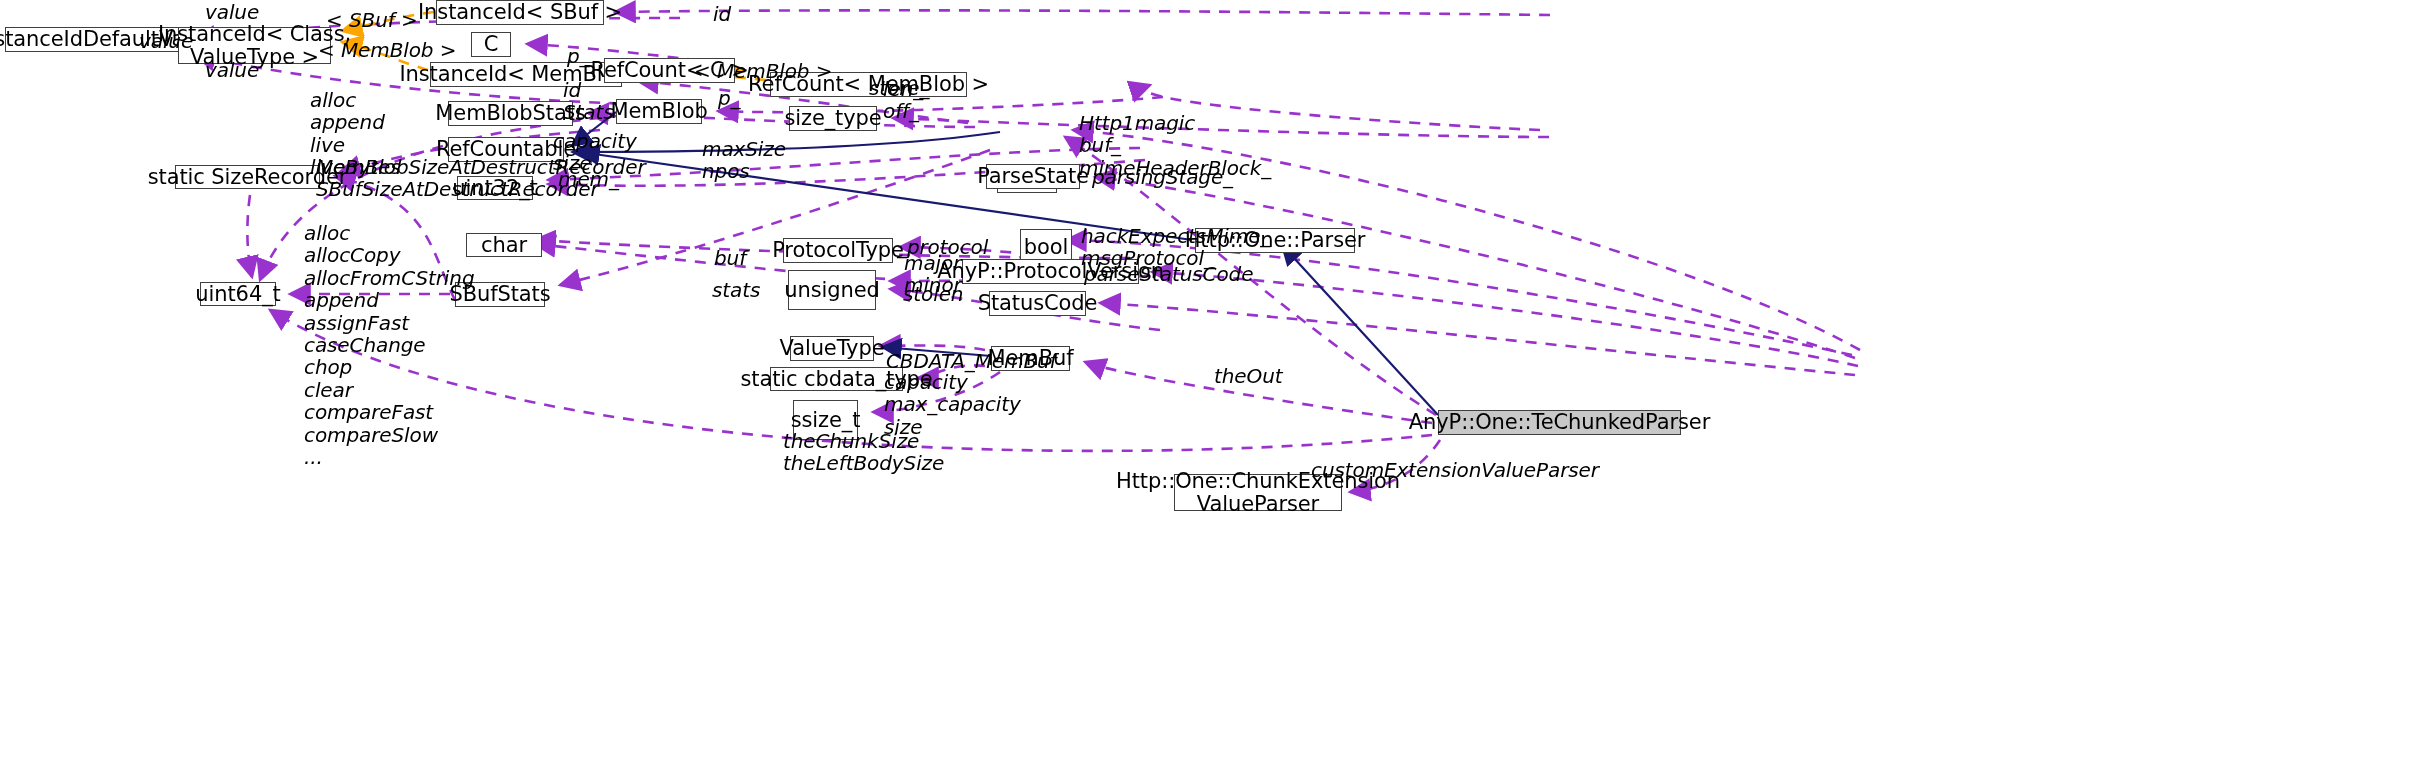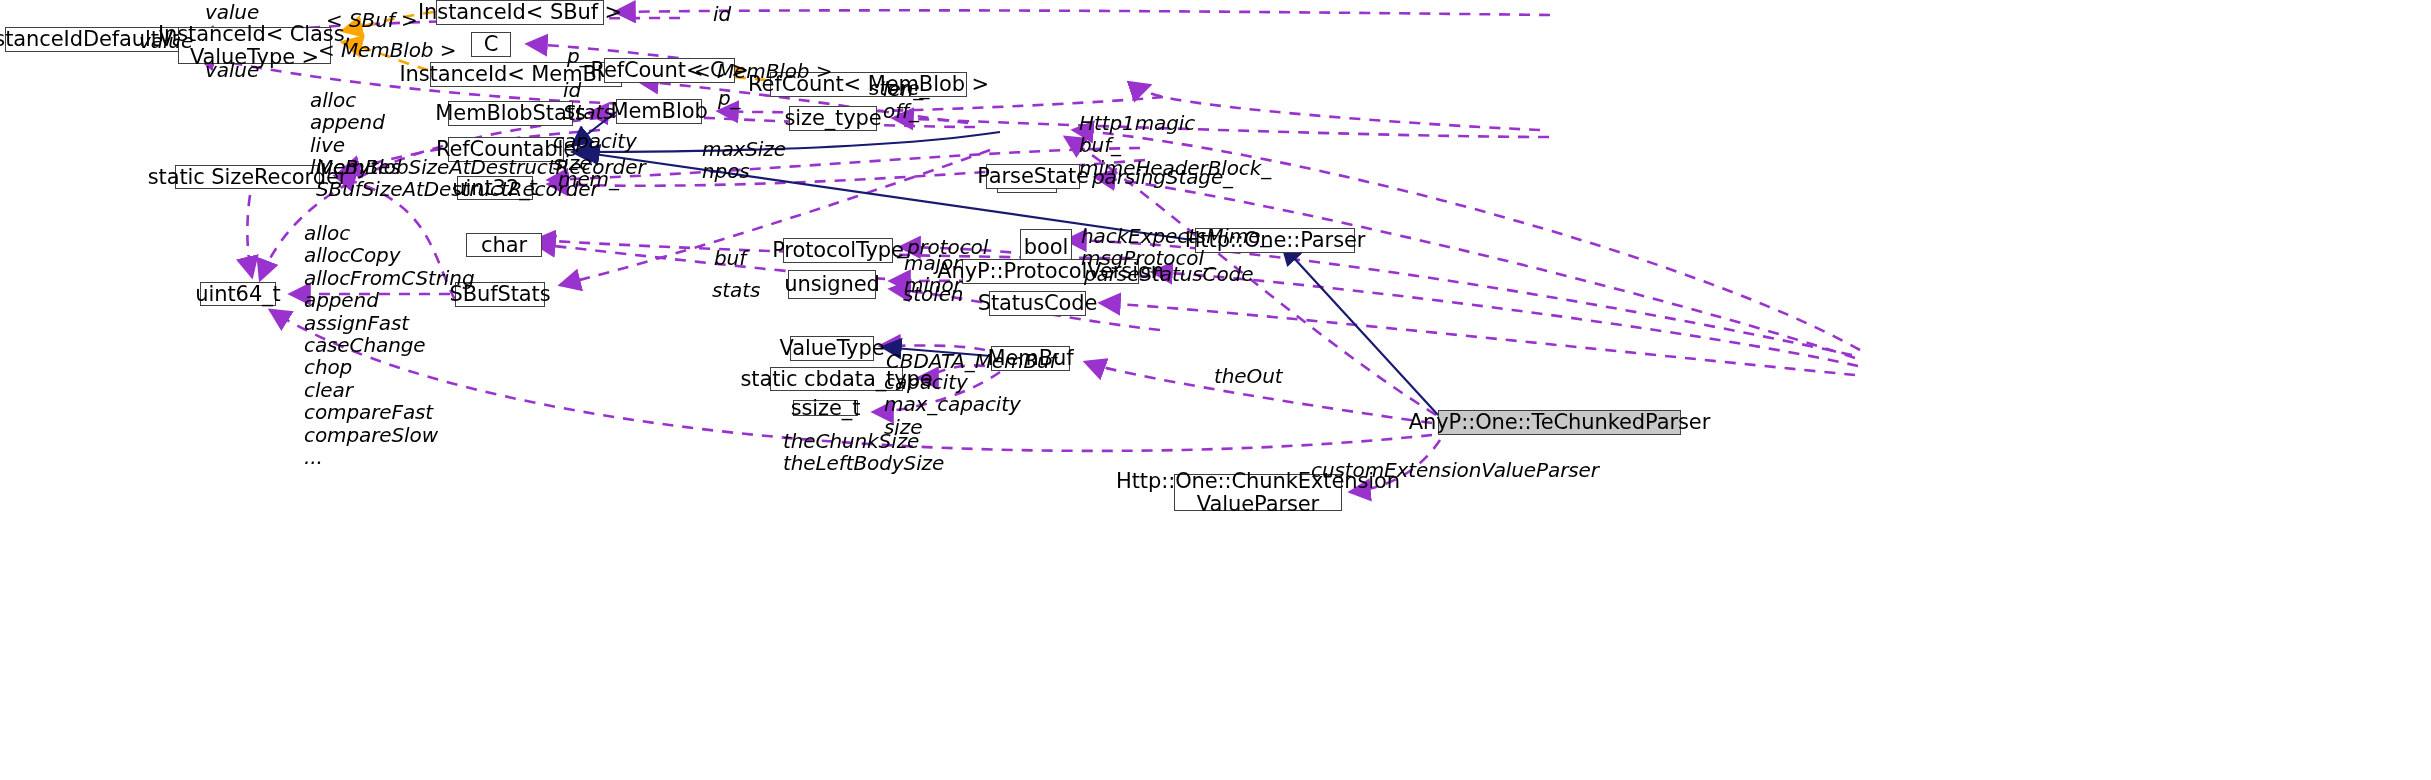--- a/index.html
+++ b/index.html
@@ -158,29 +158,29 @@
       <div class="node" style="left: 789px; top: 106px; width: 88px; height: 25px;">size_type</div>
       <div class="node" style="left: 997px; top: 120px; width: 60px; height: 25px; margin-top: 48px;">SBuf</div>
       <div class="node" style="left: 448px; top: 137px; width: 116px; height: 25px;">RefCountable</div>
       <div class="node" style="left: 175px; top: 165px; width: 145px; height: 24px;">static SizeRecorder</div>
       <div class="node" style="left: 457px; top: 176px; width: 76px; height: 24px;">uint32_t</div>
       <div class="node" style="left: 986px; top: 164px; width: 94px; height: 25px;">ParseState</div>
       <div class="node" style="left: 466px; top: 233px; width: 76px; height: 24px;">char</div>
       <div class="node" style="left: 783px; top: 238px; width: 110px; height: 25px;">ProtocolType</div>
       <div class="node" style="left: 1000px; top: 229px; width: 52px; height: 36px; margin-left: 20px;">bool</div>
       <div class="node" style="left: 1195px; top: 228px; width: 160px; height: 25px;">Http::One::Parser</div>
-      <div class="node" style="left: 788px; top: 270px; width: 88px; height: 29px;">unsigned</div>
+      <div class="node" style="left: 788px; top: 270px; width: 88px; height: 40px;">unsigned</div>
       <div class="node" style="left: 962px; top: 259px; width: 177px; height: 25px;">AnyP::ProtocolVersion</div>
       <div class="node" style="left: 200px; top: 282px; width: 76px; height: 24px;">uint64_t</div>
       <div class="node" style="left: 455px; top: 282px; width: 90px; height: 25px; text-align: right;">SBufStats</div>
       <div class="node" style="left: 989px; top: 291px; width: 97px; height: 25px;">StatusCode</div>
       <div class="node" style="left: 790px; top: 336px; width: 84px; height: 25px;">ValueType</div>
       <div class="node" style="left: 991px; top: 346px; width: 79px; height: 25px;">MemBuf</div>
       <div class="node" style="left: 770px; top: 367px; width: 133px; height: 24px;">static cbdata_type</div>
-      <div class="node" style="left: 793px; top: 400px; width: 65px; height: 16px;">ssize_t</div>
+      <div class="node" style="left: 793px; top: 400px; width: 65px; height: 40px;">ssize_t</div>
       <div class="node current" style="left: 1438px; top: 410px; width: 243px; height: 25px;">AnyP::One::TeChunkedParser</div>
       <div class="node" style="left: 1174px; top: 474px; width: 168px; height: 37px;">Http::One::ChunkExtension
 ValueParser</div>
     </div>
   <div id="labels">
       <div class="edge-label" style="left: 205px; top: 1px;">value</div>
       <div class="edge-label" style="left: 326px; top: 9px;">&lt; SBuf &gt;</div>
       <div class="edge-label" style="left: 713px; top: 3px;">id</div>
       <div class="edge-label" style="left: 139px; top: 30px;">value</div>
       <div class="edge-label" style="left: 318px; top: 39px;">&lt; MemBlob &gt;</div>

